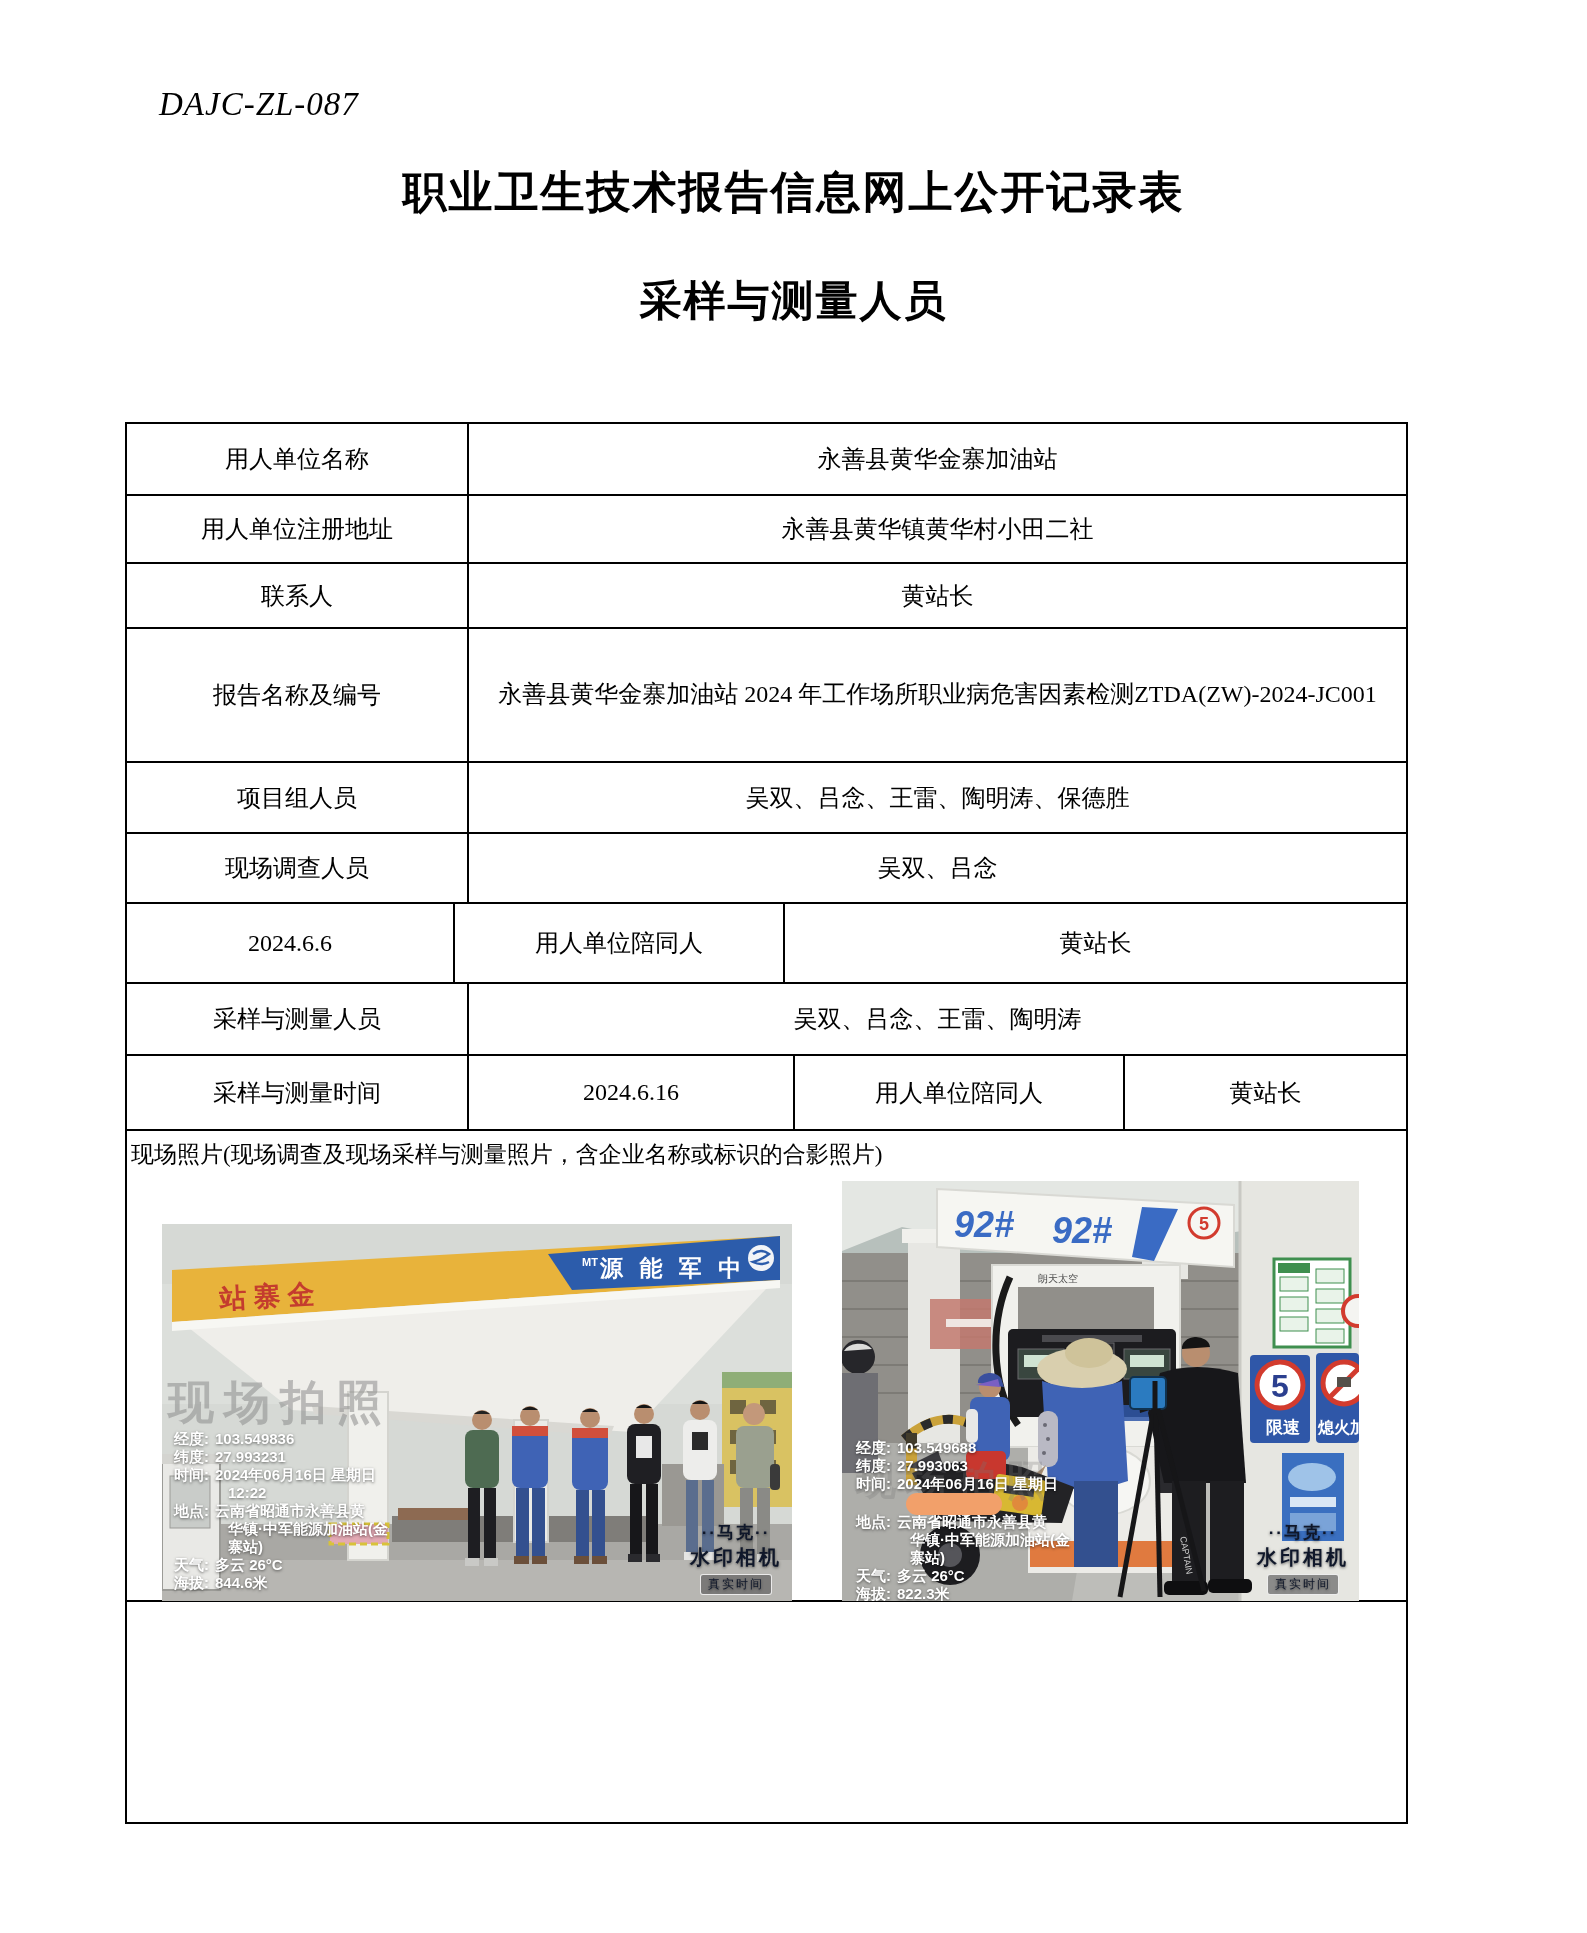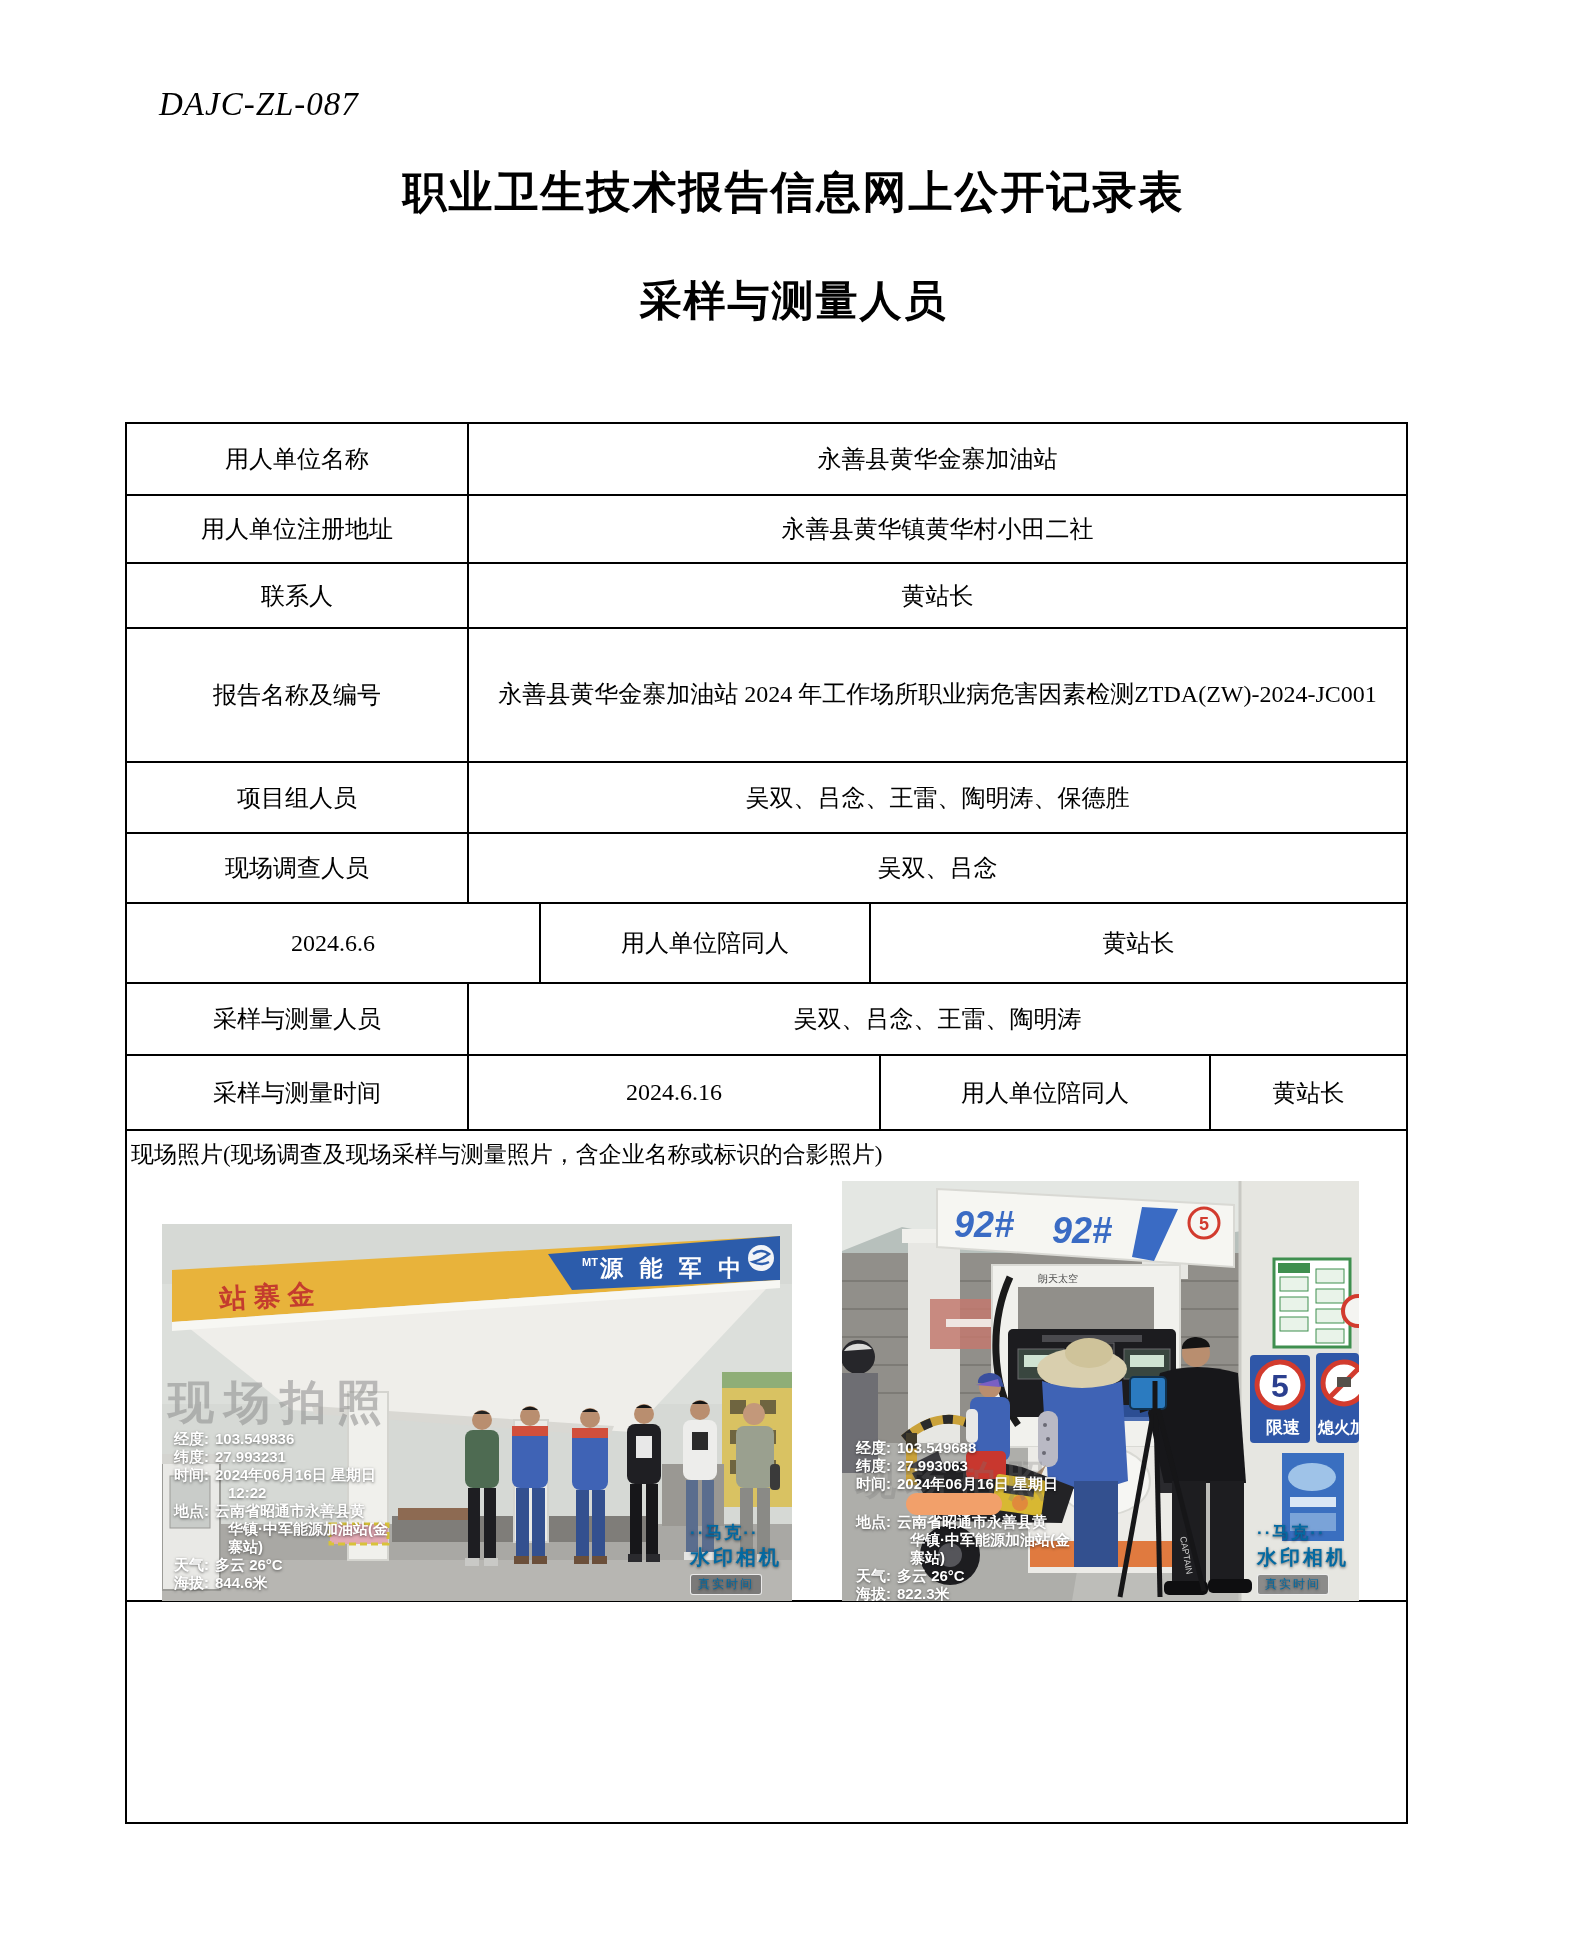--- a/index.html
+++ b/index.html
@@ -12,21 +12,21 @@
              font-size:42px;font-weight:bold;letter-spacing:2px;}
 
   .report-table{position:absolute;left:125px;top:422px;width:1283px;border:2px solid #000;box-sizing:border-box;}
   .trow{display:flex;border-top:2px solid #000;box-sizing:border-box;}
   .trow:first-child{border-top:none;}
   .tcell{display:flex;align-items:center;justify-content:center;text-align:center;
          font-size:24px;box-sizing:border-box;border-left:2px solid #000;padding:2px 6px;}
   .tcell:first-child{border-left:none;}
   .c-label{width:340px;flex:0 0 auto;}
   .c-val{flex:1 1 auto;}
-  .c-val-time{width:412px;flex:0 0 auto;}
+  .c-val-time{width:326px;flex:0 0 auto;}
   .c-label2{width:330px;flex:0 0 auto;}
   .c-val2{flex:1 1 auto;}
   .two-line{flex-direction:row;justify-content:center;line-height:1.3;}
   .two-line .ln{display:block;margin:8px 0;}
 
   .photo-row{position:relative;border-top:2px solid #000;box-sizing:border-box;height:471px;}
   .photo-caption{position:absolute;left:4px;top:8px;font-size:23px;text-align:left;}
   .empty-row{border-top:2px solid #000;height:222px;box-sizing:border-box;}
 
   .photo{position:absolute;overflow:hidden;background:#cfd2cf;}
@@ -39,22 +39,22 @@
   .wm-big.faint{left:14px;top:272px;font-size:40px;color:rgba(120,120,120,.28);}
 
   .gps{position:absolute;font-family:"Liberation Sans","DejaVu Sans",sans-serif;font-weight:bold;
        color:#fff;text-shadow:0 1px 3px rgba(0,0,0,.55);font-size:15px;line-height:18px;white-space:nowrap;}
   .gps-left{left:12px;top:206px;}
   .gps-right{left:14px;top:258px;}
   .gps .ind{padding-left:54px;}
   .gps .lbl{margin-right:6px;}
   .blob{position:absolute;width:96px;height:22px;background:#f2a06a;border-radius:12px;}
 
-  .mark{position:absolute;right:10px;bottom:6px;text-align:left;
-        font-family:"Liberation Sans","DejaVu Sans",sans-serif;color:#0369a1;font-weight:bold;
+  .mark{position:absolute;right:10px;bottom:6px;text-align:center;
+        font-family:"Liberation Sans","DejaVu Sans",sans-serif;color:#0f172a;font-weight:bold;
         text-shadow:0 1px 3px rgba(0,0,0,.55);margin-left:17px;}
   .mark .m1{font-size:17px;letter-spacing:2px;}
   .mark .m2{font-size:20px;letter-spacing:3px;}
   .mark .m3{display:inline-block;margin-top:3px;font-size:12px;font-weight:normal;letter-spacing:2px;
             background:rgba(90,90,90,.65);border:1px solid rgba(255,255,255,.85);border-radius:3px;padding:1px 7px;}
 </style>
 </head>
 <body>
 
 <div class="page">

